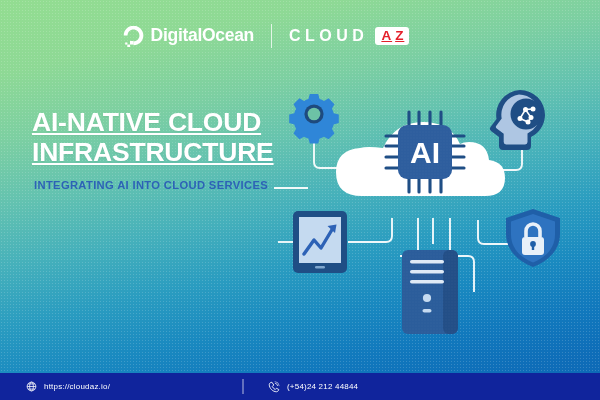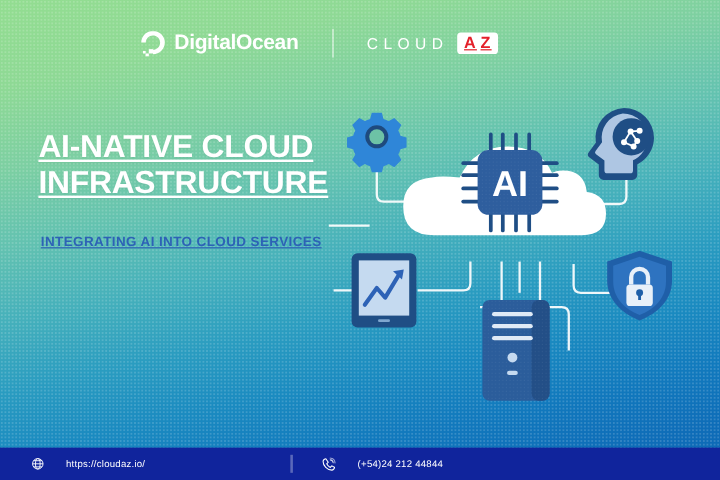--- a/index.html
+++ b/index.html
@@ -26,35 +26,35 @@
   .texture{
     position:absolute;inset:0;
     background-image:radial-gradient(rgba(255,255,255,.16) .6px, transparent .7px);
     background-size:3px 3px;
     pointer-events:none;
   }
 
   
   .logo-row{
     position:absolute;top:24px;left:0;width:532px;
-    display:flex;align-items:center;justify-content:center;gap:12px;
+    display:flex;align-items:center;justify-content:center;gap:1px;
   }
   .do-logo{display:flex;align-items:center;gap:7px;}
   .do-mark{width:21px;height:21px;position:relative;display:block;}
   .do-name{
     color:#ffffff;font-size:17.5px;font-weight:bold;letter-spacing:-.3px;
     line-height:1;white-space:nowrap;
   }
   .logo-div{
     width:1px;height:24px;background:rgba(255,255,255,.75);
     margin:0 16px;
   }
   .az-logo{display:flex;align-items:center;gap:7px;}
   .az-cloud{
-    color:#ffffff;font-size:13px;font-weight:normal;letter-spacing:4.5px;
+    color:#ffffff;font-size:16px;font-weight:bold;letter-spacing:4.5px;
     line-height:1;white-space:nowrap;
   }
   .az-badge{
     background:#ffffff;border-radius:3px;padding:2px 5px 2px 6px;
     display:flex;align-items:center;gap:3px;line-height:1;
   }
   .az-badge span{
     color:#e4202a;font-size:13.5px;font-weight:bold;letter-spacing:1px;
     line-height:1;text-decoration:underline;text-underline-offset:1px;
   }
@@ -62,34 +62,34 @@
   
   .copy{position:absolute;left:32px;top:108px;width:290px;}
   .headline{
     color:#ffffff;font-size:26.5px;font-weight:bold;line-height:1.13;
     letter-spacing:-.2px;margin:0;white-space:pre-line;
     text-shadow:0 1px 2px rgba(0,0,0,.06);
     text-decoration:underline;
   }
   .subhead{
     color:#2d62b6;font-size:11.2px;font-weight:bold;letter-spacing:.35px;
-    margin:28px 0 0 2px;white-space:nowrap;text-decoration:underline;
+    margin:11px 0 0 2px;white-space:nowrap;
   }
 
   
   .art{position:absolute;left:278px;top:92px;width:310px;height:235px;}
   .art svg{display:block;width:310px;height:235px;overflow:visible;}
 
   
   .footer{
     position:absolute;left:0;bottom:0;width:600px;height:27px;
     background:#10249c;display:flex;align-items:center;
   }
   .fcell{
-    display:flex;align-items:center;gap:18px;height:27px;
+    display:flex;align-items:center;gap:7px;height:27px;
     color:#ffffff;font-size:8px;letter-spacing:.2px;white-space:nowrap;
   }
   .fcell.c1{padding-left:26px;width:216px;}
   .fcell.c2{width:218px;}
   .fcell.c3{width:166px;}
   .fcell svg{display:block;flex:none;}
   .fsep{width:1px;height:15px;background:rgba(255,255,255,.35);}
 </style>
 </head>
 <body>

